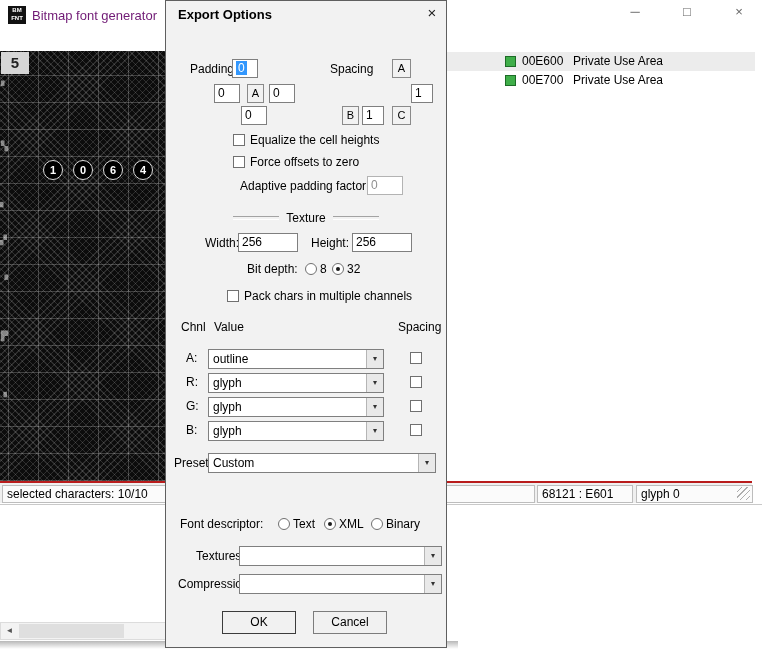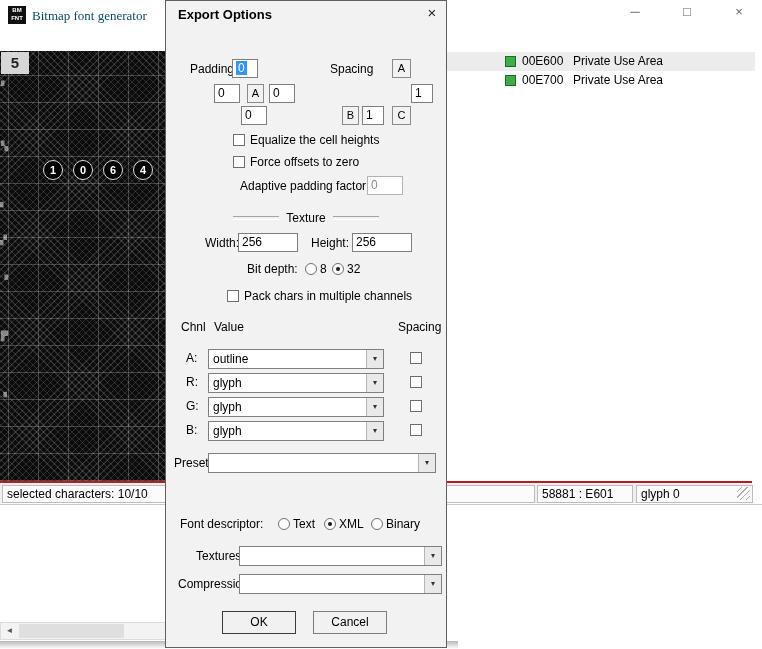--- a/index.html
+++ b/index.html
@@ -3,21 +3,21 @@
 <meta charset="utf-8">
 <style>
   html,body{margin:0;padding:0;background:#fff;}
   #screen{position:relative;width:762px;height:649px;overflow:hidden;
           font-family:"Liberation Sans",sans-serif;font-size:12px;color:#000;background:#fff;}
   
   #main-window{position:absolute;left:0;top:0;width:762px;height:504px;background:#fff;border-bottom:1px solid #c9c9c9;}
   #titlebar{position:absolute;left:0;top:0;width:762px;height:30px;background:#fff;}
   #app-icon{position:absolute;left:8px;top:6px;width:18px;height:18px;background:#111;color:#fff;
             font-size:6px;line-height:8px;text-align:center;font-weight:bold;}
-  #win-title{position:absolute;left:32px;top:8px;font-size:13px;color:#0c4a6e;white-space:nowrap;font-family:Liberation Serif, serif;}
+  #win-title{position:absolute;left:32px;top:8px;font-size:13px;color:#701a75;white-space:nowrap;}
   #win-controls{position:absolute;right:14px;top:4px;display:flex;gap:34px;color:#666;font-size:13px;}
   #win-controls span{width:18px;text-align:center;cursor:default;}
   #menubar{position:absolute;left:0;top:30px;width:762px;height:21px;background:#fff;}
   .menu-item{position:absolute;top:3px;font-size:13px;color:#1a1a1a;}
   
   #glyph-grid{position:absolute;left:0;top:51px;width:165px;height:430px;overflow:hidden;
     background-color:#0c0c0c;
     background-image:
       repeating-linear-gradient(45deg, rgba(255,255,255,0.14) 0 1px, transparent 1px 5px),
       repeating-linear-gradient(-45deg, rgba(255,255,255,0.14) 0 1px, transparent 1px 5px),
@@ -117,21 +117,21 @@
       </div>
       <div class="block-row" style="top:20px;background:#fff;">
         <span class="swatch"></span>
         <span class="code">00E700</span>
         <span class="bname">Private Use Area</span>
       </div>
     </div>
 
     <div id="statusbar">
       <div class="scell" style="left:2px;width:533px;">selected characters: 10/10</div>
-      <div class="scell" style="left:537px;width:96px;">58881 : E601</div>
+      <div class="scell" style="left:537px;width:96px;">68121 : E601</div>
       <div class="scell" style="left:636px;width:117px;">glyph 0</div>
       <div id="grip"></div>
     </div>
   </div>
 
   <div id="h-scrollbar">
     <div id="scroll-left-btn">◄</div>
     <div id="scroll-thumb"></div>
   </div>
   <div id="page-shadow"></div>
@@ -211,20 +211,21 @@
 
     <span class="lbl" style="left:20px;top:423px;">B:</span>
     <div class="combo" style="left:42px;top:420px;width:176px;">
       <span class="combo-val">glyph</span>
       <span class="combo-btn">▾</span>
     </div>
     <span class="chk" style="left:244px;top:423px;"></span>
 
     <span class="lbl" style="left:8px;top:456px;">Presets:</span>
     <div class="combo" style="left:42px;top:452px;width:228px;">
+      <span class="combo-val">Custom</span>
       <span class="combo-btn">▾</span>
     </div>
 
 
     <span class="lbl" style="left:14px;top:517px;">Font descriptor:</span>
     <span class="radio" style="left:112px;top:517px;"></span>
     <span class="lbl" style="left:127px;top:517px;">Text</span>
     <span class="radio on" style="left:158px;top:517px;"></span>
     <span class="lbl" style="left:173px;top:517px;">XML</span>
     <span class="radio" style="left:205px;top:517px;"></span>

